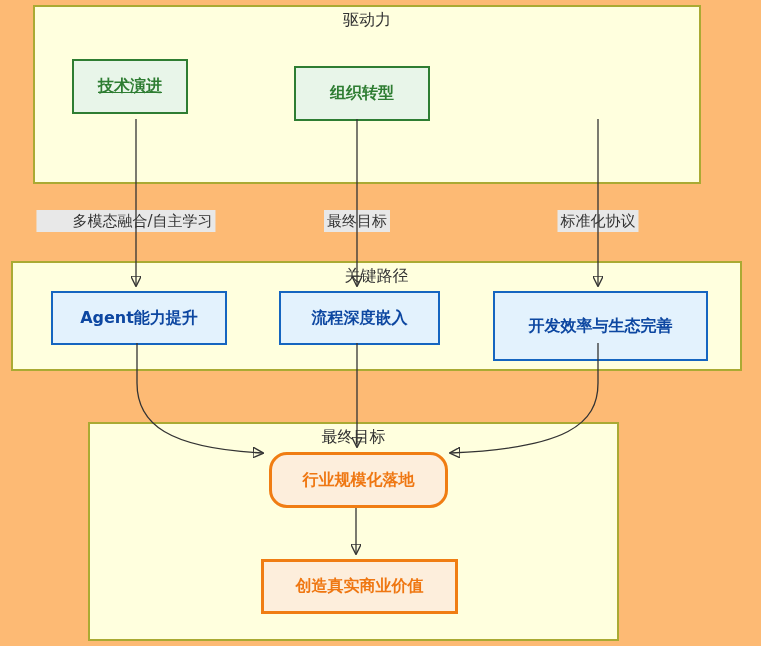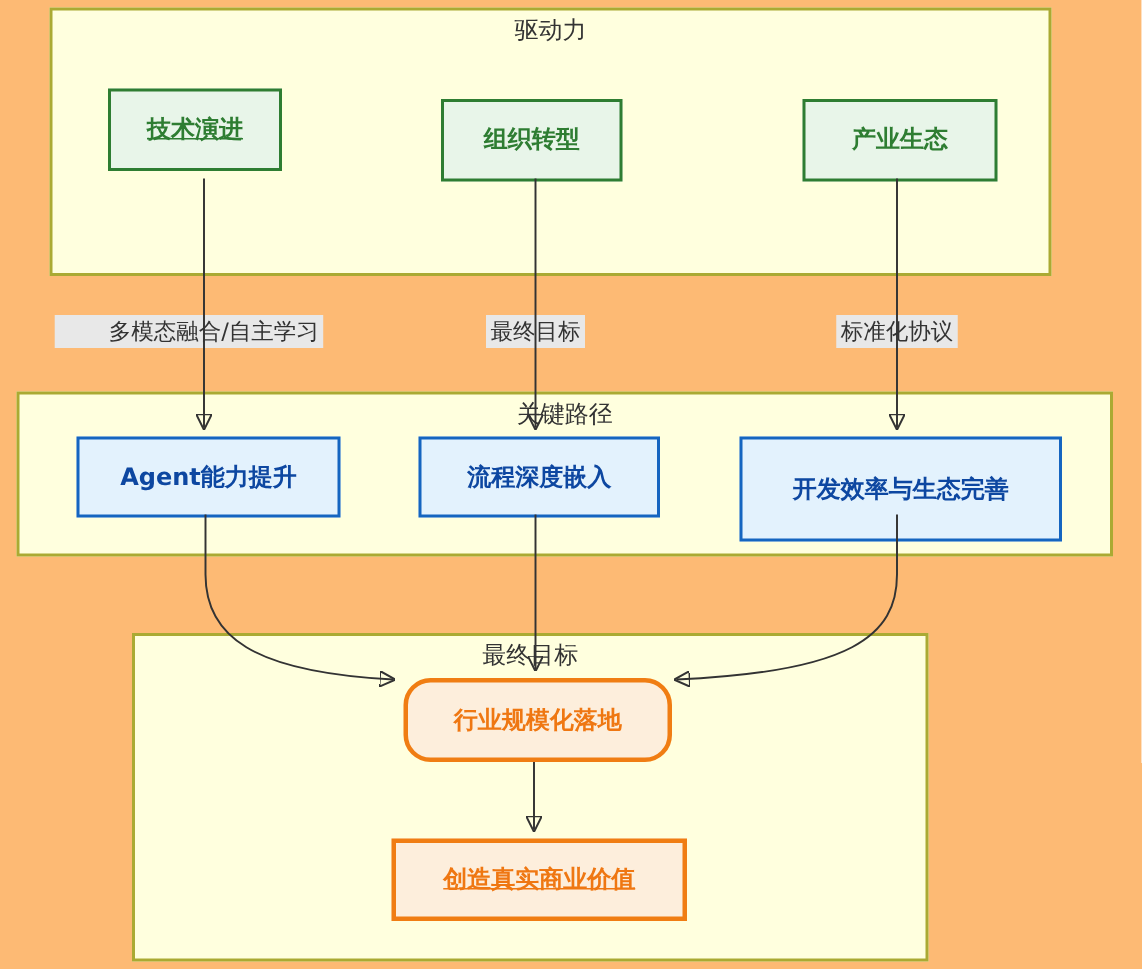--- a/index.html
+++ b/index.html
@@ -12,48 +12,47 @@
   .grp-bot{left:88px;top:422px;width:531px;height:219px;}
   .grp-title{position:absolute;left:0;right:0;top:3px;text-align:center;font-size:16px;color:var(--text,#333333);}
 
   .node{position:absolute;display:flex;align-items:center;justify-content:center;box-sizing:border-box;font-weight:bold;font-size:16px;text-align:center;}
   .node.green{background:var(--driver-fill,#e8f5e9);border:2px solid var(--driver-border,#2e7d32);color:var(--driver-text,#2e7d32);}
   .node.blue{background:var(--path-fill,#e3f2fd);border:2px solid var(--path-border,#1565c0);color:var(--path-text,#0d47a1);}
   .node.orange{background:var(--goal-fill,#fdeedc);border:3px solid var(--goal-border,#f07d13);color:var(--goal-text,#ef7712);}
 
   
   .n-tech{left:37px;top:52px;width:116px;height:55px;text-decoration:underline;}
-  .n-org{left:259px;top:59px;width:121px;height:55px;}
+  .n-org{left:259px;top:59px;width:136px;height:55px;}
   .n-eco{left:500px;top:59px;width:130px;height:55px;}
   
   .n-agent{left:38px;top:28px;width:176px;height:54px;}
   .n-process{left:266px;top:28px;width:161px;height:54px;}
   .n-dev{left:480px;top:28px;width:215px;height:70px;}
   
   .n-scale{left:179px;top:28px;width:179px;height:56px;border-radius:18px;}
-  .n-value{left:171px;top:135px;width:197px;height:55px;text-decoration:underline;}
+  .n-value{left:171px;top:135px;width:197px;height:55px;}
 
   .edge-label{position:absolute;top:210px;transform:translateX(-50%);background:var(--edge-label-bg,#e8e8e8);color:var(--text,#333333);font-size:15px;line-height:22px;padding:0 3px;white-space:nowrap;z-index:2;}
   .el-1{left:126px;padding-left:36px;}
   .el-2{left:357px;}
   .el-3{left:598px;}
 
   svg.arrows{position:absolute;left:0;top:0;width:761px;height:646px;z-index:5;pointer-events:none;}
   svg.arrows path{fill:none;stroke:var(--arrow,#333333);stroke-width:1.3px;}
 </style>
 </head>
 <body>
 
 <div class="canvas">
 
   <div class="grp grp-top">
     <div class="grp-title">驱动力</div>
     <div class="node green n-tech">技术演进</div>
     <div class="node green n-org">组织转型</div>
-    <div class="node green n-eco">产业生态</div>
   </div>
 
   <div class="grp grp-mid">
     <div class="grp-title">关键路径</div>
     <div class="node blue n-agent">Agent能力提升</div>
     <div class="node blue n-process">流程深度嵌入</div>
     <div class="node blue n-dev">开发效率与生态完善</div>
   </div>
 
   <div class="grp grp-bot">

